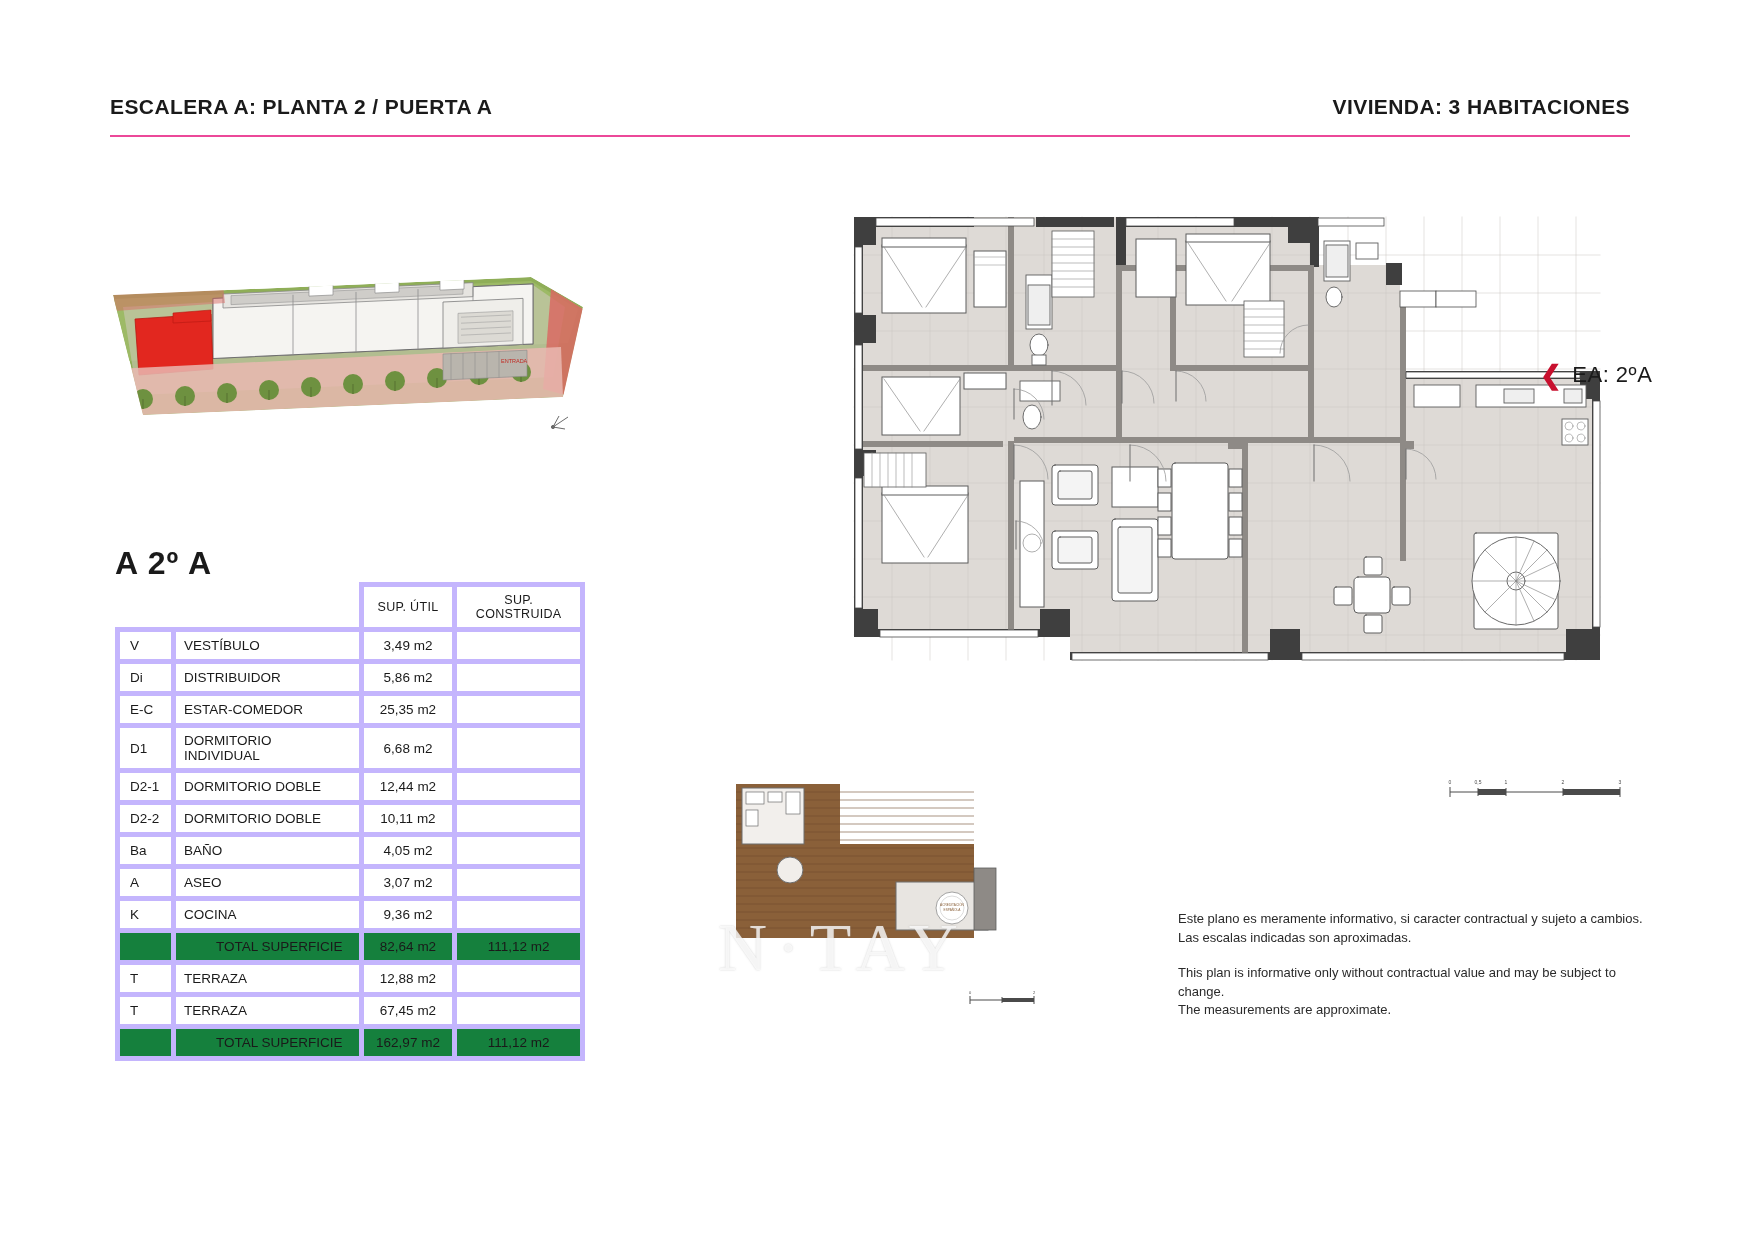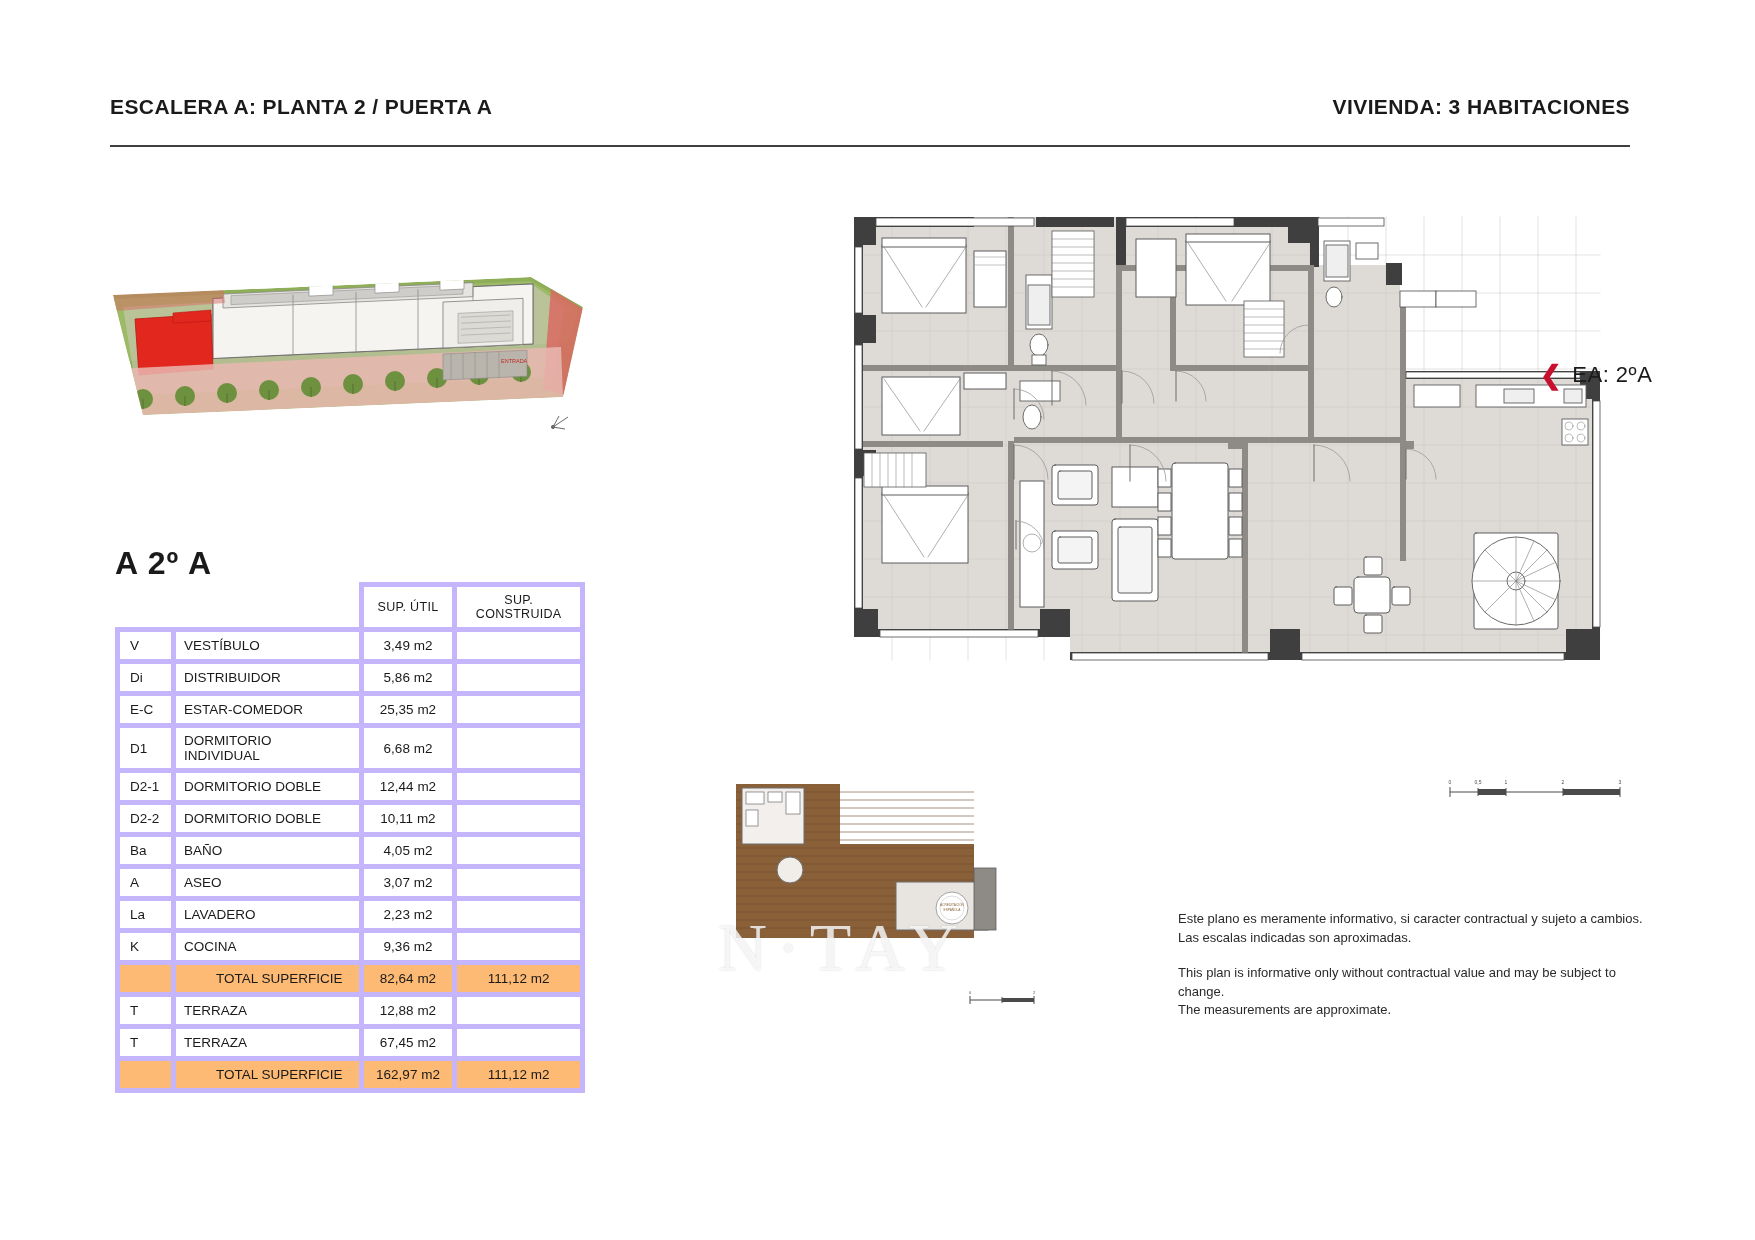--- a/index.html
+++ b/index.html
@@ -18,22 +18,22 @@
 
   
   .header {
     position: absolute;
     left: 110px;
     top: 95px;
     width: 1520px;
     display: flex;
     justify-content: space-between;
     align-items: flex-end;
-    border-bottom: 2px solid #404040;
-    padding-bottom: 26px;
+    border-bottom: 2px solid #ec4899;
+    padding-bottom: 16px;
   }
   .header-left {
     font-size: 21px;
     font-weight: bold;
     letter-spacing: 0.4px;
   }
   .header-right {
     font-size: 21px;
     font-weight: bold;
     letter-spacing: 0.4px;
@@ -80,21 +80,21 @@
   .schedule .c-util   { width: 98px;  text-align: center; }
   .schedule .c-constr { width: 130px; text-align: center; }
   .schedule thead td.blank { border: none; }
   .schedule thead td.head {
     text-align: center;
     font-size: 12.5px;
     letter-spacing: 0.3px;
     padding: 6px 4px;
   }
   .schedule tr.total td {
-    background: #fdba74;
+    background: #15803d;
   }
   .schedule tr.total .c-name {
     padding-left: 40px;
   }
 
   
   .planwrap {
     position: absolute;
     left: 840px;
     top: 205px;
@@ -322,26 +322,20 @@
     <tr>
       <td class="c-code">Ba</td>
       <td class="c-name">BAÑO</td>
       <td class="c-util">4,05 m2</td>
       <td class="c-constr"></td>
     </tr>
     <tr>
       <td class="c-code">A</td>
       <td class="c-name">ASEO</td>
       <td class="c-util">3,07 m2</td>
-      <td class="c-constr"></td>
-    </tr>
-    <tr>
-      <td class="c-code">La</td>
-      <td class="c-name">LAVADERO</td>
-      <td class="c-util">2,23 m2</td>
       <td class="c-constr"></td>
     </tr>
     <tr>
       <td class="c-code">K</td>
       <td class="c-name">COCINA</td>
       <td class="c-util">9,36 m2</td>
       <td class="c-constr"></td>
     </tr>
     <tr class="total">
       <td class="c-code"></td>

